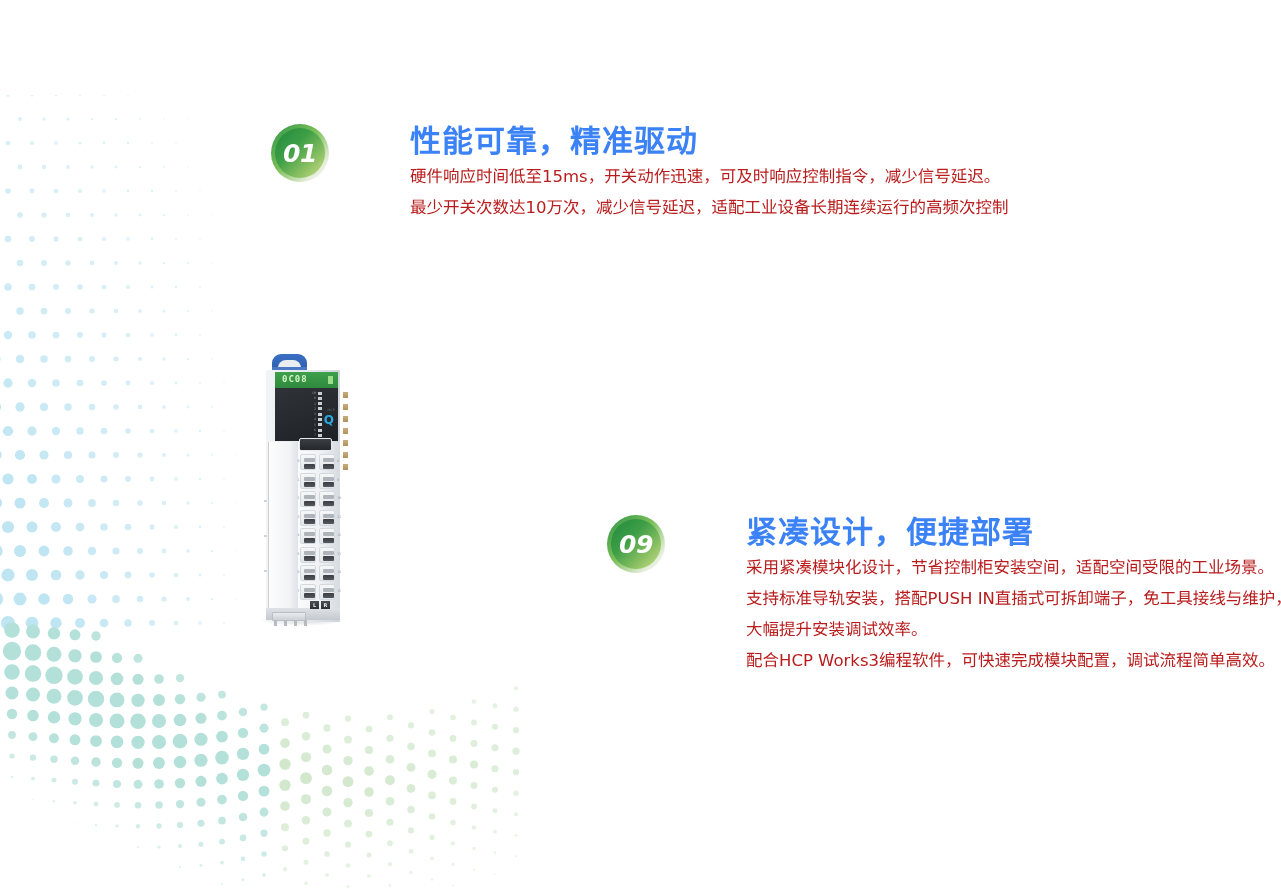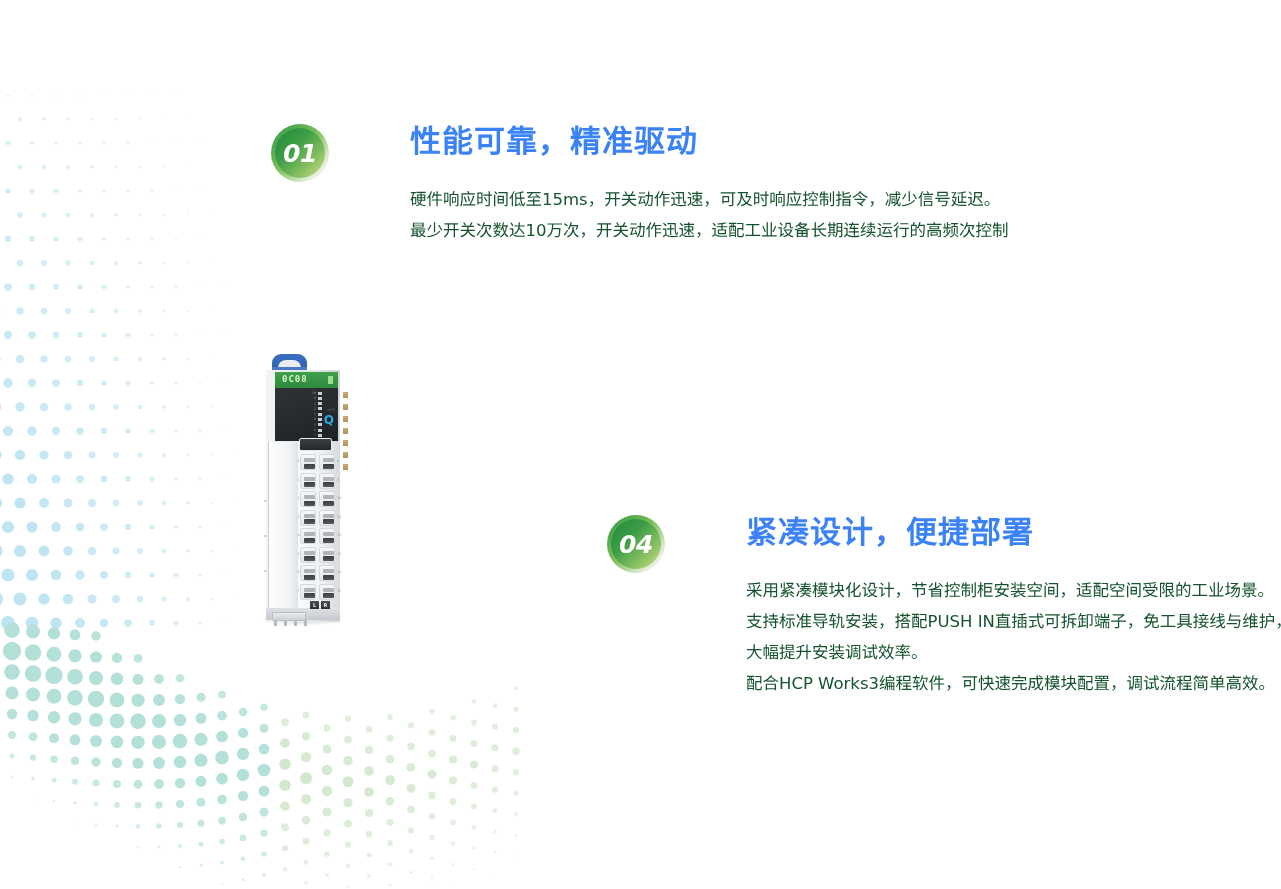--- a/index.html
+++ b/index.html
@@ -59,24 +59,24 @@
   .feature-title{
     color:#3b82f6;
     font-size:31px;
     font-weight:bold;
     letter-spacing:1px;
     line-height:1.15;
     white-space:nowrap;
     font-family:"DejaVu Sans","Liberation Sans",sans-serif;
   }
   .feature-body{
-    color:#14532d;
+    color:#b91c1c;
     font-size:16.5px;
     line-height:31px;
-    margin-top:24px;
+    margin-top:1px;
     font-family:"DejaVu Sans","Liberation Sans",sans-serif;
   }
   .feature-body p{white-space:nowrap;}
 
   
   #feature-block-01{left:271px;top:124px;}
   #feature-block-01 .feature-text{margin-left:81px;}
   #feature-block-01 .feature-body{width:740px;}
 
   
@@ -975,30 +975,30 @@
 <div class="feature-block" id="feature-block-01">
   <div class="badge">
     <span class="ring"></span>
     <span class="disc"></span>
     <span class="num">01</span>
   </div>
   <div class="feature-text">
     <h2 class="feature-title">性能可靠，精准驱动</h2>
     <div class="feature-body">
       <p>硬件响应时间低至15ms，开关动作迅速，可及时响应控制指令，减少信号延迟。</p>
-      <p>最少开关次数达10万次，开关动作迅速，适配工业设备长期连续运行的高频次控制</p>
+      <p>最少开关次数达10万次，减少信号延迟，适配工业设备长期连续运行的高频次控制</p>
     </div>
   </div>
 </div>
 
 <div class="feature-block" id="feature-block-02">
   <div class="badge">
     <span class="ring"></span>
     <span class="disc"></span>
-    <span class="num">04</span>
+    <span class="num">09</span>
   </div>
   <div class="feature-text">
     <h2 class="feature-title">紧凑设计，便捷部署</h2>
     <div class="feature-body">
       <p>采用紧凑模块化设计，节省控制柜安装空间，适配空间受限的工业场景。</p>
       <p>支持标准导轨安装，搭配PUSH  IN直插式可拆卸端子，免工具接线与维护，大幅提升安装调试效率。</p>
       <p>配合HCP  Works3编程软件，可快速完成模块配置，调试流程简单高效。</p>
     </div>
   </div>
 </div>

